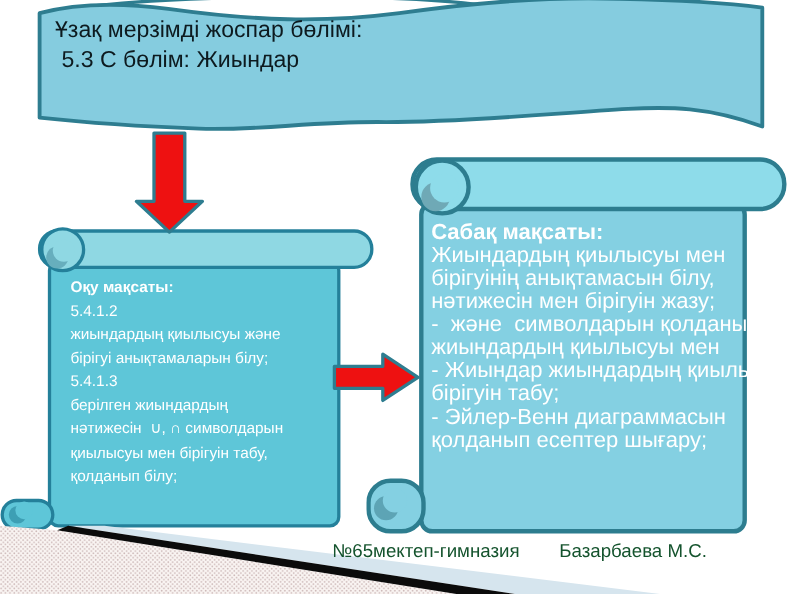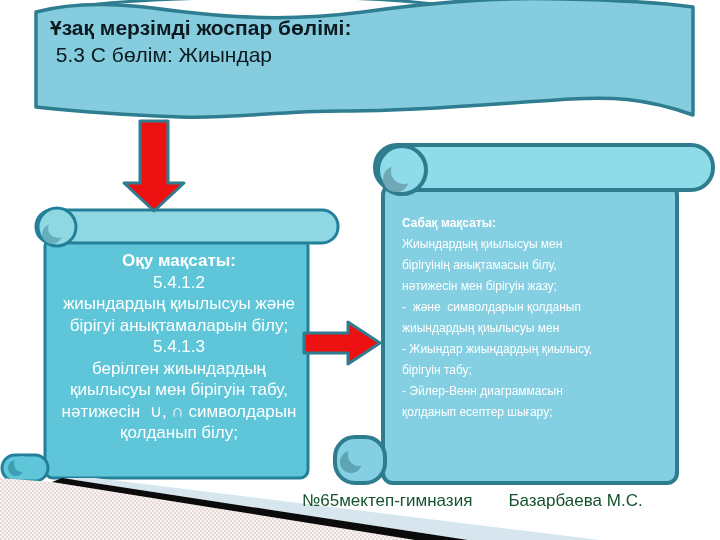--- a/index.html
+++ b/index.html
@@ -3,27 +3,27 @@
 <meta charset="utf-8">
 <style>
   html,body{margin:0;padding:0;}
   body{font-family:"Liberation Sans", sans-serif; background:#ffffff;}
   #slide{position:relative;width:720px;height:540px;background:#ffffff;overflow:hidden;}
   .abs{position:absolute;}
   svg{display:block;}
 
   
   .banner-text{left:50px;top:14px;width:648px;color:#0d1a1f;font-size:21px;line-height:27px;white-space:nowrap;}
-  .banner-text .title{font-weight:bold;}
+  .banner-text .title{font-weight:normal;}
 
   
   .scroll-text{color:#ffffff;white-space:nowrap;}
   .scroll-text .heading{font-weight:bold;}
-  .left-scroll-text{left:50px;top:250px;width:258px;font-size:17px;line-height:21.5px;text-align:center;}
-  .right-scroll-text{left:402px;top:201px;width:282px;font-size:12px;line-height:21px;margin-top:12px;}
+  .left-scroll-text{left:64px;top:250px;width:258px;font-size:14px;line-height:21.5px;}
+  .right-scroll-text{left:392px;top:201px;width:282px;font-size:20px;line-height:21px;}
 
   
   .footer{left:302px;top:491px;display:flex;gap:36px;font-size:17px;color:#14532d;white-space:nowrap;}
 </style>
 </head>
 <body>
 
 <div id="slide">
 
   <div class="abs" style="left:33px;top:-3px;width:664px;height:126px;">
@@ -50,22 +50,22 @@
       <circle cx="22" cy="259" r="8" fill="#5ec6d8"></circle>
     </svg>
   </div>
   <div class="abs scroll-text left-scroll-text">
     <div class="heading">Оқу мақсаты:</div>
     <div>5.4.1.2</div>
     <div>жиындардың қиылысуы және</div>
     <div>бірігуі анықтамаларын білу;</div>
     <div>5.4.1.3</div>
     <div>берілген жиындардың</div>
+    <div>нәтижесін &nbsp;∪, ∩ символдарын</div>
     <div>қиылысуы мен бірігуін табу,</div>
-    <div>нәтижесін &nbsp;∪, ∩ символдарын</div>
     <div>қолданып білу;</div>
   </div>
 
   <div class="abs" style="left:333px;top:140px;width:387px;height:350px;">
     <svg width="387" height="350" viewBox="0 0 387 350">
       <rect x="50" y="45" width="294" height="298" rx="10" fill="#84d0e2" stroke="#2d7d8f" stroke-width="4"></rect>
       <rect x="42" y="5" width="338" height="45" rx="22" fill="#8edcea" stroke="#2d7d8f" stroke-width="4"></rect>
       <circle cx="69" cy="30" r="24" fill="#8edcea" stroke="#2d7d8f" stroke-width="4"></circle>
       <circle cx="63" cy="39" r="13" fill="#6fa9b6"></circle>
       <circle cx="71" cy="31" r="13" fill="#8edcea"></circle>

